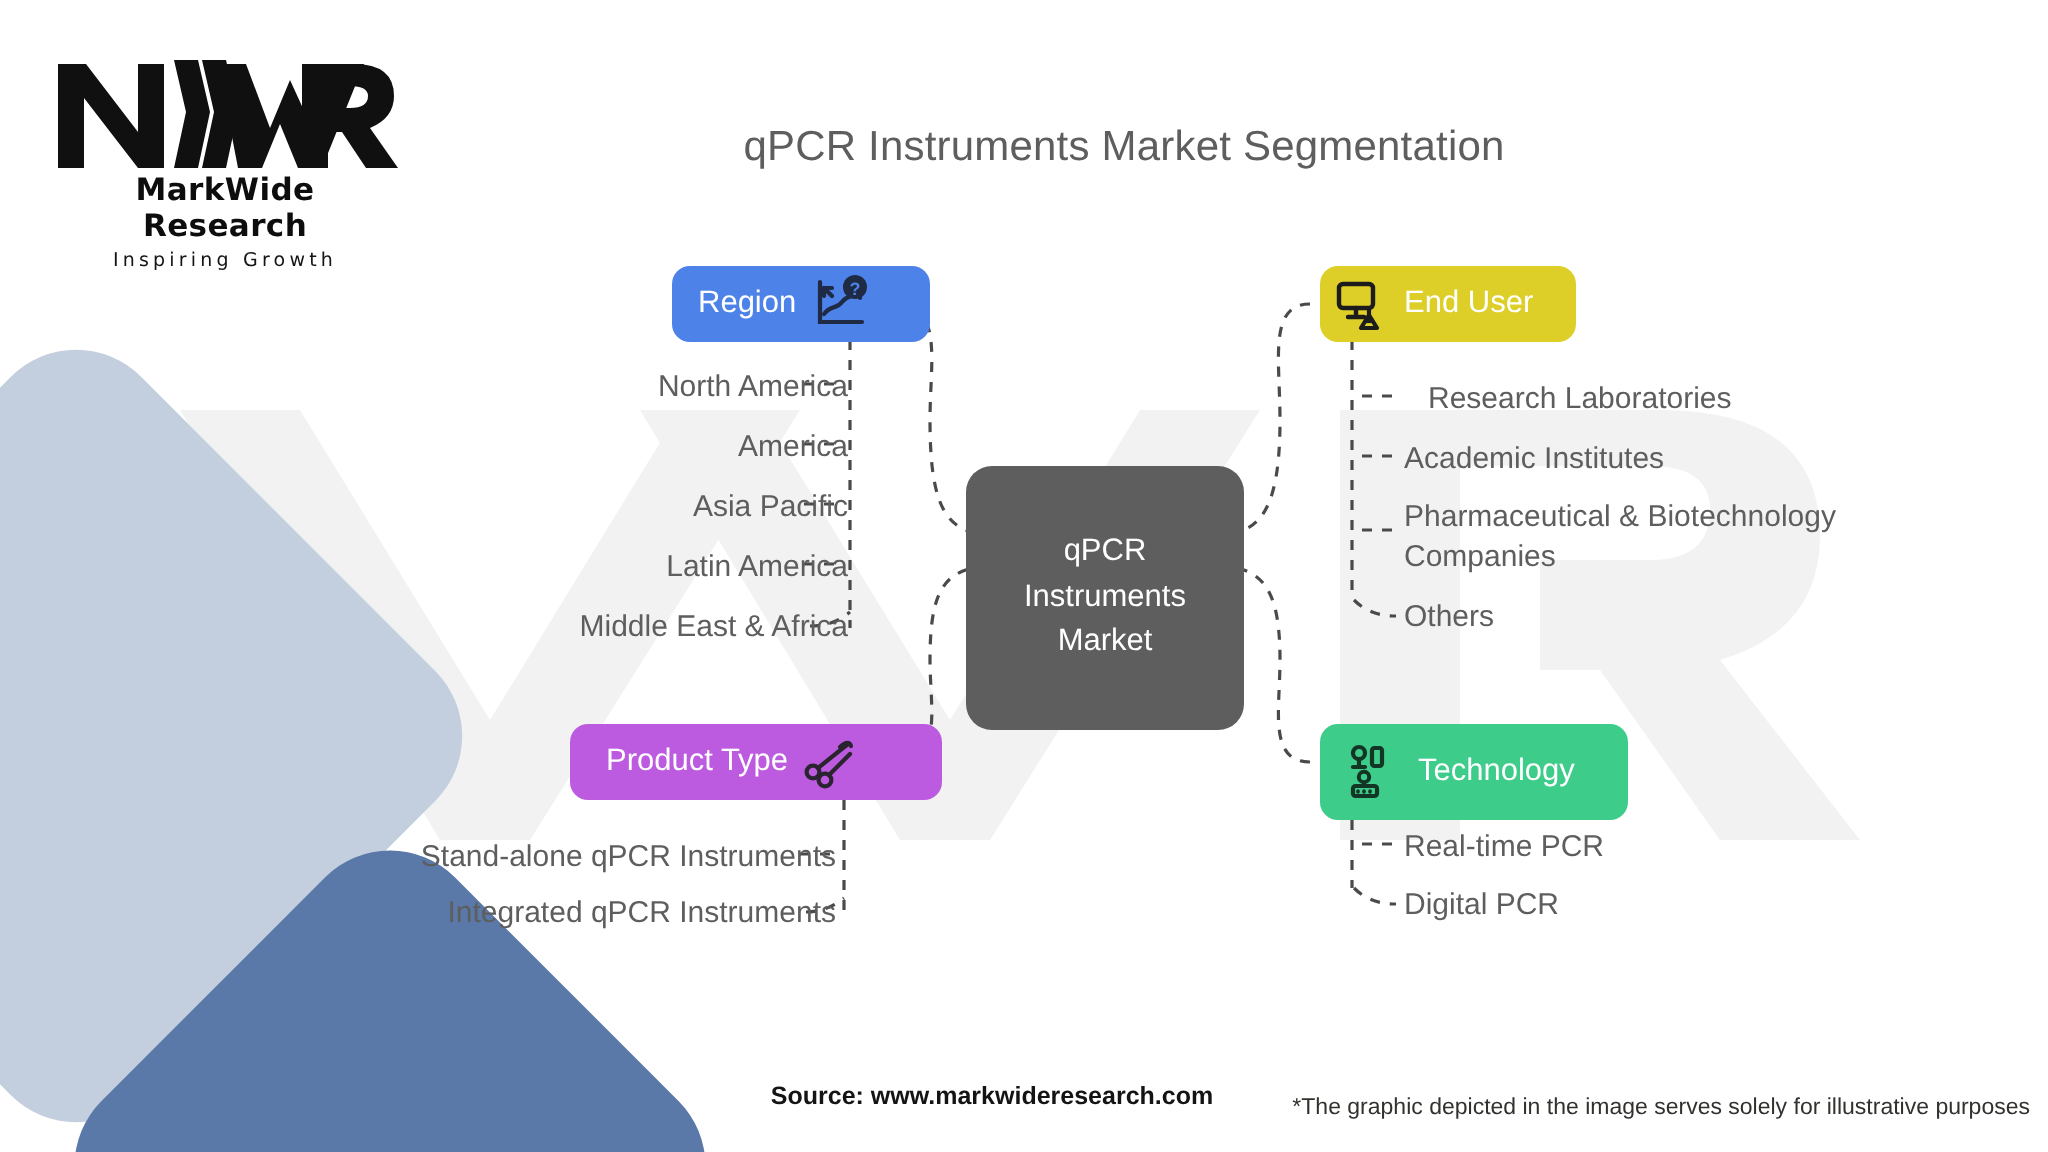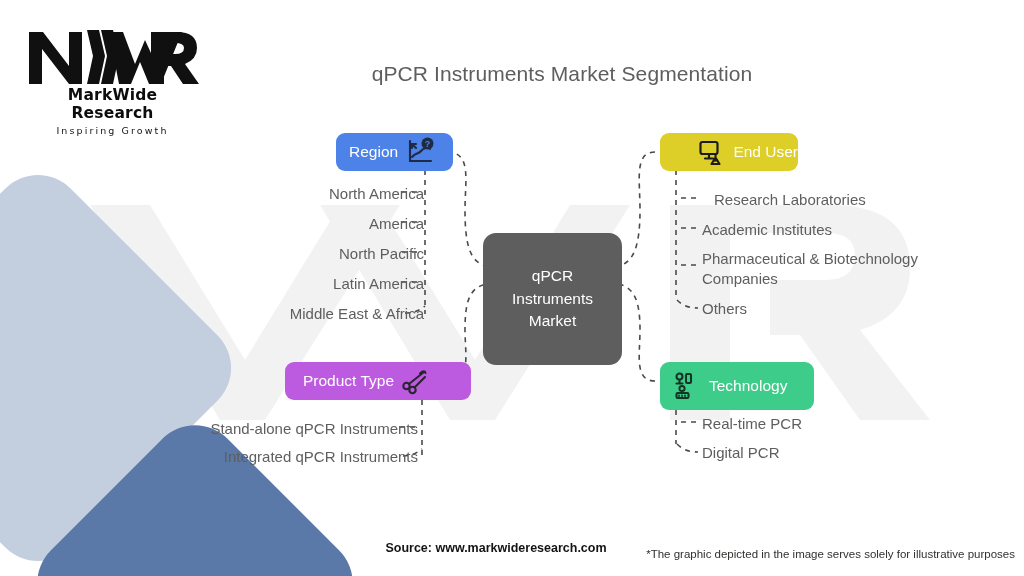--- a/index.html
+++ b/index.html
@@ -80,30 +80,29 @@
   .node-label{
     font-size:15.5px;
     color:#ffffff;
     white-space:nowrap;
   }
   .node-icon{display:flex;align-items:center;justify-content:center;}
 
   #node-region{
     left:336px;top:133px;width:104px;height:38px;
     background:#4d82e8;
-    padding:0 0 0 13px;
+    padding:0 12px 0 13px;
     align-items:center;
   }
   #node-region .node-label{margin-right:7px;}
 
   #node-enduser{
     left:660px;top:133px;width:121px;height:38px;
     background:#ddcf27;
-    padding:0 0 0 17px;
-    justify-content:flex-end;
+    padding:0 0 0 7px;
   }
   #node-enduser .node-label{margin-left:8px;}
 
   #node-product{
     left:285px;top:362px;width:155px;height:38px;
     background:#bd5be0;
     padding:0 13px 0 18px;
   }
   #node-product .node-label{margin-right:7px;}
 
@@ -241,21 +240,21 @@
         <path d="M21 8 L25 8 L25 12" fill="none" stroke="#1f2b45" stroke-width="2.1" stroke-linecap="round" stroke-linejoin="round"></path>
         <path d="M7 7 L11 11" fill="none" stroke="#1f2b45" stroke-width="2.1" stroke-linecap="round"></path>
         <path d="M7 11 L7 7 L11 7" fill="none" stroke="#1f2b45" stroke-width="2.1" stroke-linecap="round" stroke-linejoin="round"></path>
         <circle cx="22.5" cy="6.5" r="6" fill="#1f2b45"></circle>
         <text x="22.5" y="10.3" font-size="9" font-family="Liberation Sans, sans-serif" font-weight="bold" fill="#4d82e8" text-anchor="middle">?</text>
       </svg>
     </span>
   </div>
   <div class="leaf right" style="right:600px;top:184px;">North America</div>
   <div class="leaf right" style="right:600px;top:214px;">America</div>
-  <div class="leaf right" style="right:600px;top:244px;">North Pacific</div>
+  <div class="leaf right" style="right:600px;top:244px;">Asia Pacific</div>
   <div class="leaf right" style="right:600px;top:274px;">Latin America</div>
   <div class="leaf right" style="right:600px;top:304px;">Middle East &amp; Africa</div>
 
   <div class="node" id="node-enduser">
     <span class="node-icon">
       <svg width="27" height="27" viewBox="0 0 27 27">
         <rect x="2.5" y="3" width="17" height="12" rx="2" fill="none" stroke="#1c1c1c" stroke-width="2.2"></rect>
         <path d="M11 15 L11 19 M7 19.5 L15 19.5" stroke="#1c1c1c" stroke-width="2.2" stroke-linecap="round" fill="none"></path>
         <path d="M17.5 15 L17.5 18.5 L13.5 25 L21.5 25 L17.5 18.5" fill="none" stroke="#1c1c1c" stroke-width="2.1" stroke-linejoin="round"></path>
         <path d="M15.3 21.5 L19.8 21.5" stroke="#1c1c1c" stroke-width="2.1"></path>

